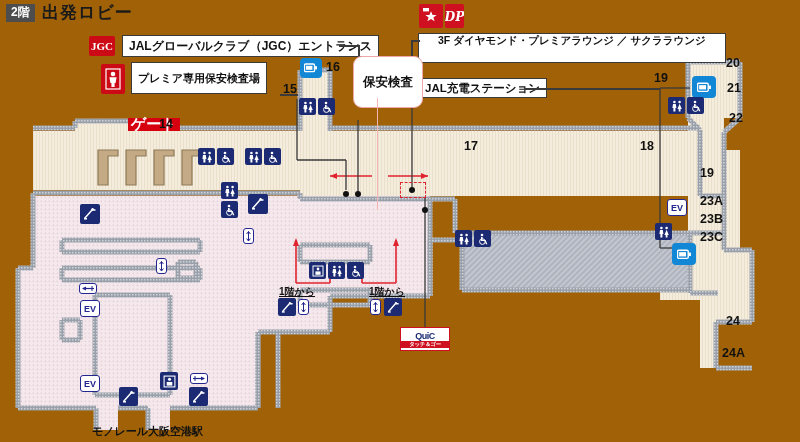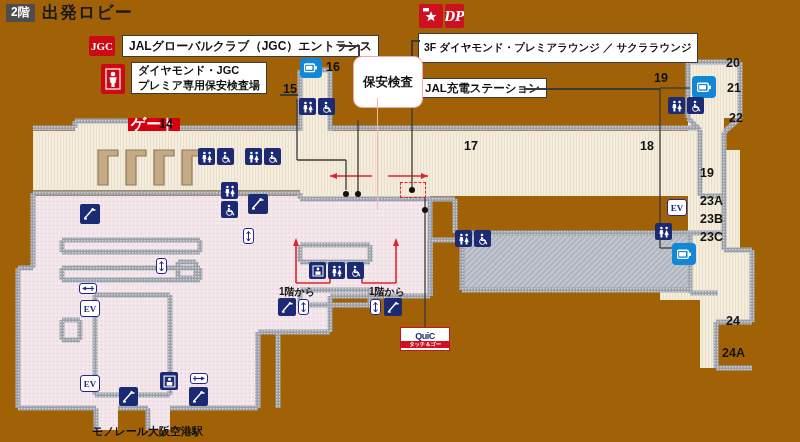--- a/index.html
+++ b/index.html
@@ -61,21 +61,20 @@
     font-weight:bold; color:#111;
   }
   .leader-pink { position:absolute; background:#f5b4b4; width:1.4px; }
 
   
   .ico {
     position:absolute;
     box-sizing:border-box;
     display:flex; align-items:center; justify-content:center;
     color:#fff;
-    font-family:Liberation Serif, serif;
   }
   .ico-navy { background:#1b2a73; border-radius:2px; }
   .ico-blue { background:#1187d6; border-radius:4px; }
   .ico-red  { background:#cc0a16; border-radius:2px; }
   .ico-outline {
     background:#fff; border:1.5px solid #24268f; color:#24268f;
     border-radius:3px; font-weight:bold;
   }
 
   .ico svg { display:block; }
@@ -92,20 +91,21 @@
     background:#d7000f; color:#fff;
     font-size:15px; font-weight:bold;
     padding:1px 3px 2px 3px;
     line-height:10px;
   }
 
   
   .note {
     position:absolute; font-size:10px; font-weight:bold; color:#111;
     white-space:nowrap;
+    text-decoration:underline;
   }
   .station-name {
     position:absolute; font-size:11px; font-weight:bold; color:#111;
     white-space:nowrap;
   }
 
   
   .quic {
     position:absolute;
     border:1.6px solid #cf1020; background:#fff;
@@ -326,26 +326,25 @@
   <div class="leader v" style="left:358px; top:45px; height:60px;"></div>
 
   <div class="ico ico-red" style="left:101px; top:64px; width:24px; height:30px;">
     <svg width="16" height="22" viewBox="0 0 16 22">
       <rect x="1" y="1" width="14" height="20" fill="none" stroke="#fff" stroke-width="1.2"></rect>
       <circle cx="8" cy="6" r="2.3" fill="#fff"></circle>
       <path d="M4.4 9.2 L11.6 9.2 L10.6 15 L9.6 15 L9.6 19 L6.4 19 L6.4 15 L5.4 15 Z" fill="#fff"></path>
     </svg>
   </div>
   <div class="callout sub" style="left:131px; top:62px; height:32px; padding:0 6px; font-size:11px; flex-direction:column; align-items:flex-start; justify-content:center;">
-    <span class="ln">ダイヤモンド・JGC</span>
     <span class="ln">プレミア専用保安検査場</span>
   </div>
   <div class="leader h" style="left:280px; top:94px; width:18px;"></div>
 
-  <div class="callout sub" style="left:418px; top:33px; height:30px; padding:0 5px; font-size:10.5px; flex-direction:column; align-items:flex-start; justify-content:center;">
+  <div class="callout sub" style="left:418px; top:33px; height:30px; padding:0 19px; font-size:10.5px; align-items:flex-start; justify-content:center;">
     <span class="ln">3F ダイヤモンド・プレミアラウンジ ／ サクララウンジ</span>
   </div>
   <div class="leader v" style="left:411px; top:40px; height:50px;"></div>
   <div class="leader h" style="left:411px; top:40px; width:9px;"></div>
 
   <div class="callout" style="left:418px; top:78px; height:20px; padding:0 6px; font-size:11.5px;">
     <span class="ln">JAL充電ステーション</span>
   </div>
   <div class="leader h" style="left:524px; top:88px; width:136px;"></div>
 

